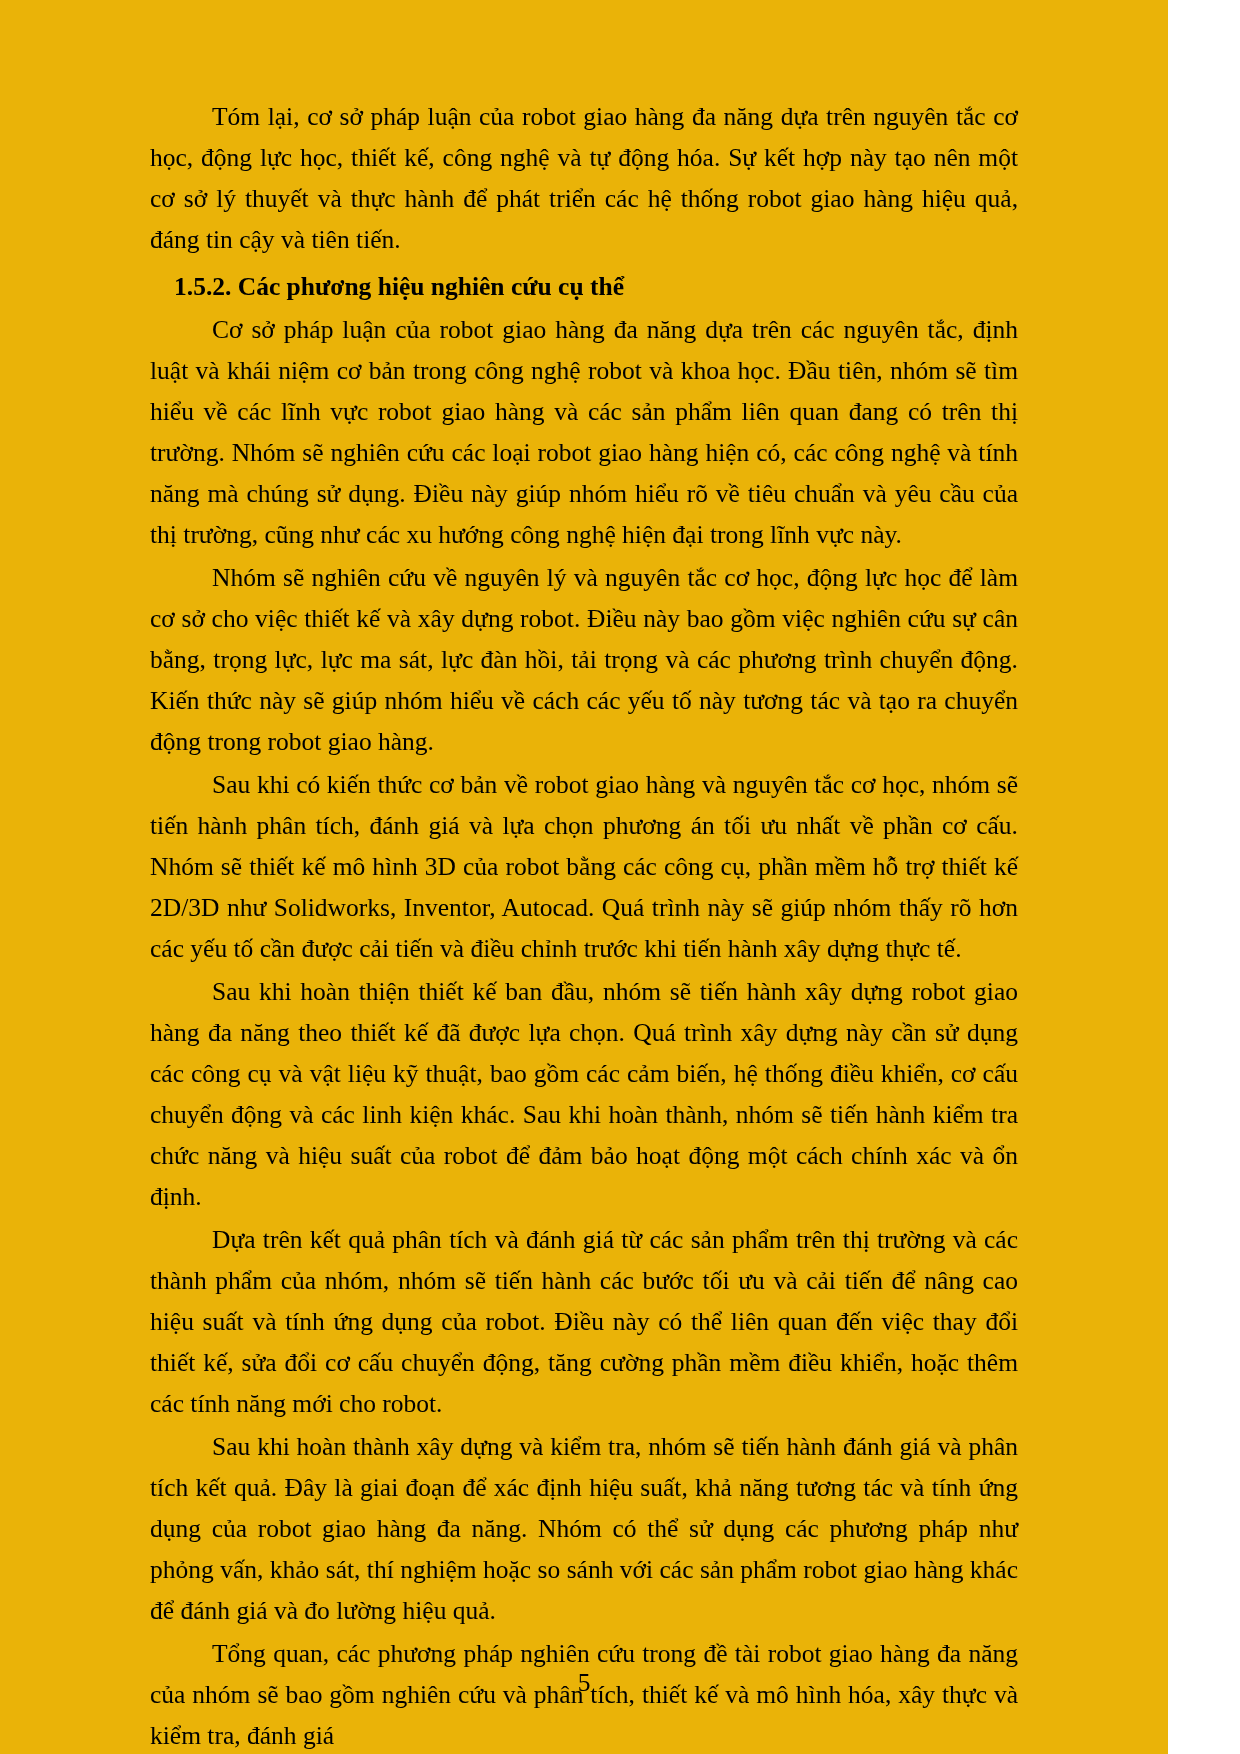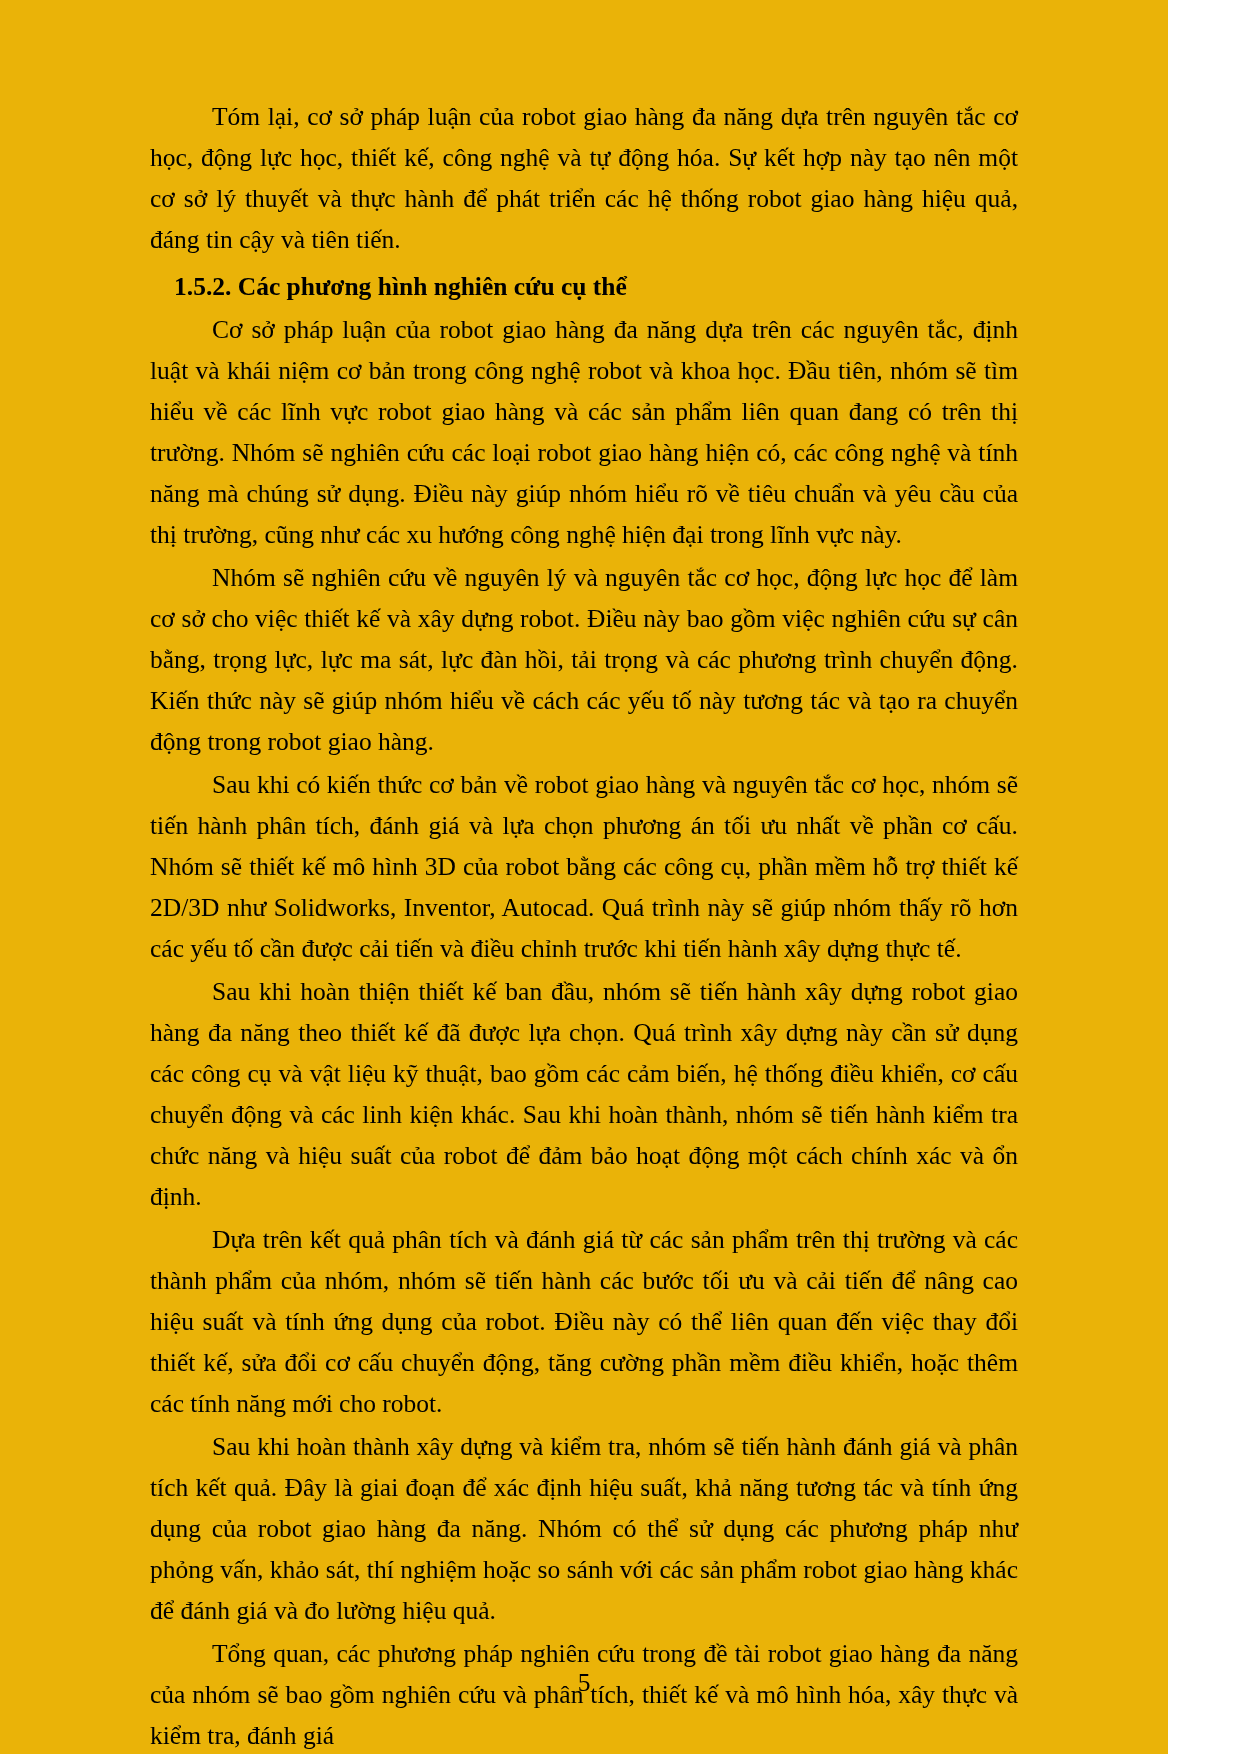--- a/index.html
+++ b/index.html
@@ -44,21 +44,21 @@
     font-family: "Liberation Serif", "DejaVu Serif", serif;
   }
 </style>
 </head>
 <body>
 
 <div class="page">
 
   <p class="body-text">Tóm lại, cơ sở pháp luận của robot giao hàng đa năng dựa trên nguyên tắc cơ học, động lực học, thiết kế, công nghệ và tự động hóa. Sự kết hợp này tạo nên một cơ sở lý thuyết và thực hành để phát triển các hệ thống robot giao hàng hiệu quả, đáng tin cậy và tiên tiến.</p>
 
-  <p class="heading">1.5.2. Các phương hình nghiên cứu cụ thể</p>
+  <p class="heading">1.5.2. Các phương hiệu nghiên cứu cụ thể</p>
 
   <p class="body-text">Cơ sở pháp luận của robot giao hàng đa năng dựa trên các nguyên tắc, định luật và khái niệm cơ bản trong công nghệ robot và khoa học. Đầu tiên, nhóm sẽ tìm hiểu về các lĩnh vực robot giao hàng và các sản phẩm liên quan đang có trên thị trường. Nhóm sẽ nghiên cứu các loại robot giao hàng hiện có, các công nghệ và tính năng mà chúng sử dụng. Điều này giúp nhóm hiểu rõ về tiêu chuẩn và yêu cầu của thị trường, cũng như các xu hướng công nghệ hiện đại trong lĩnh vực này.</p>
 
   <p class="body-text">Nhóm sẽ nghiên cứu về nguyên lý và nguyên tắc cơ học, động lực học để làm cơ sở cho việc thiết kế và xây dựng robot. Điều này bao gồm việc nghiên cứu sự cân bằng, trọng lực, lực ma sát, lực đàn hồi, tải trọng và các phương trình chuyển động. Kiến thức này sẽ giúp nhóm hiểu về cách các yếu tố này tương tác và tạo ra chuyển động trong robot giao hàng.</p>
 
   <p class="body-text">Sau khi có kiến thức cơ bản về robot giao hàng và nguyên tắc cơ học, nhóm sẽ tiến hành phân tích, đánh giá và lựa chọn phương án tối ưu nhất về phần cơ cấu. Nhóm sẽ thiết kế mô hình 3D của robot bằng các công cụ, phần mềm hỗ trợ thiết kế 2D/3D như Solidworks, Inventor, Autocad. Quá trình này sẽ giúp nhóm thấy rõ hơn các yếu tố cần được cải tiến và điều chỉnh trước khi tiến hành xây dựng thực tế.</p>
 
   <p class="body-text">Sau khi hoàn thiện thiết kế ban đầu, nhóm sẽ tiến hành xây dựng robot giao hàng đa năng theo thiết kế đã được lựa chọn. Quá trình xây dựng này cần sử dụng các công cụ và vật liệu kỹ thuật, bao gồm các cảm biến, hệ thống điều khiển, cơ cấu chuyển động và các linh kiện khác. Sau khi hoàn thành, nhóm sẽ tiến hành kiểm tra chức năng và hiệu suất của robot để đảm bảo hoạt động một cách chính xác và ổn định.</p>
 
   <p class="body-text">Dựa trên kết quả phân tích và đánh giá từ các sản phẩm trên thị trường và các thành phẩm của nhóm, nhóm sẽ tiến hành các bước tối ưu và cải tiến để nâng cao hiệu suất và tính ứng dụng của robot. Điều này có thể liên quan đến việc thay đổi thiết kế, sửa đổi cơ cấu chuyển động, tăng cường phần mềm điều khiển, hoặc thêm các tính năng mới cho robot.</p>

